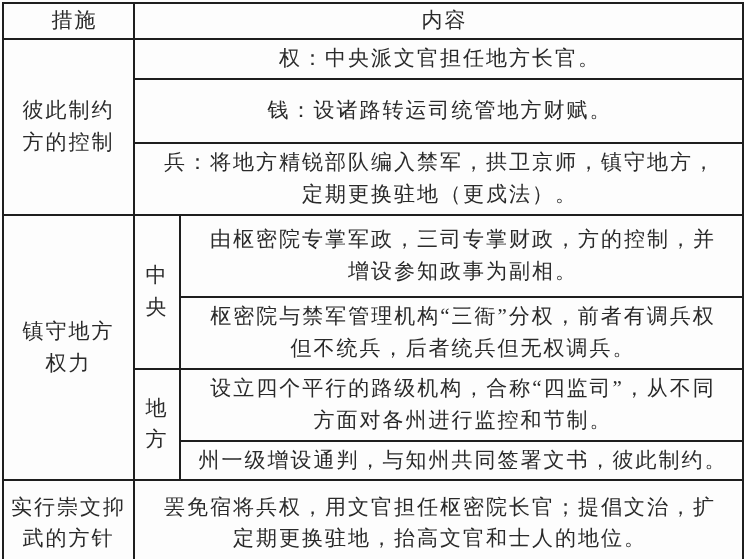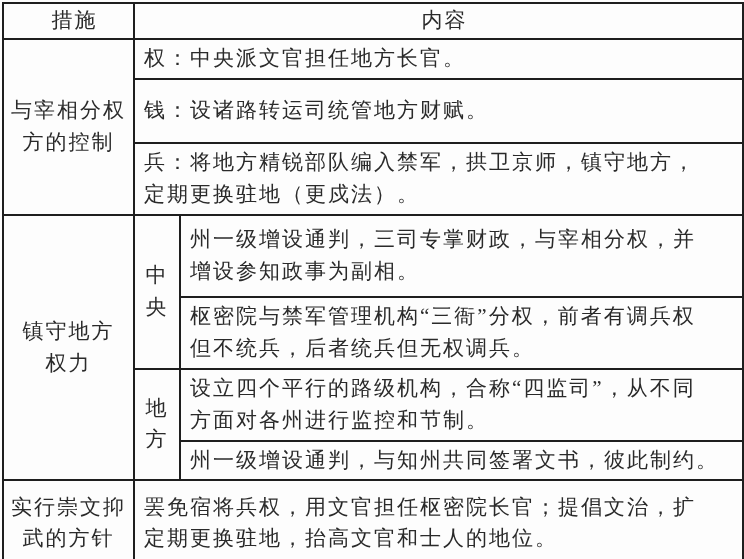--- a/index.html
+++ b/index.html
@@ -49,21 +49,21 @@
     white-space: pre-line;
     padding: 2px 2px;
   }
   td.sublabel {
     text-align: center;
     white-space: pre-line;
     line-height: 2.55;
     padding: 0;
   }
   td.content {
-    text-align: left;
+    text-align: center;
     white-space: pre-line;
     padding: 3px 6px 3px 9px;
   }
 </style>
 </head>
 <body>
 
 <div class="page">
   <table class="doc-table">
     <colgroup>
@@ -71,38 +71,38 @@
       <col style="width:46px">
       <col style="width:563px">
     </colgroup>
     <tbody>
       <tr style="height:32px">
         <td class="hdr">措施</td>
         <td class="hdr" colspan="2">内容</td>
       </tr>
 
       <tr style="height:40px">
-        <td class="label" rowspan="3">与宰相分权
+        <td class="label" rowspan="3">彼此制约
 方的控制</td>
         <td class="content" colspan="2">权：中央派文官担任地方长官。</td>
       </tr>
       <tr style="height:64px">
         <td class="content" colspan="2">钱：设诸路转运司统管地方财赋。</td>
       </tr>
       <tr style="height:70px">
         <td class="content" colspan="2">兵：将地方精锐部队编入禁军，拱卫京师，镇守地方，
 定期更换驻地（更戍法）。</td>
       </tr>
 
       <tr style="height:82px">
         <td class="label" rowspan="4">镇守地方
 权力</td>
         <td class="sublabel" rowspan="2">中
 央</td>
-        <td class="content">州一级增设通判，三司专掌财政，与宰相分权，并
+        <td class="content">由枢密院专掌军政，三司专掌财政，方的控制，并
 增设参知政事为副相。</td>
       </tr>
       <tr style="height:68px">
         <td class="content">枢密院与禁军管理机构“三衙”分权，前者有调兵权
 但不统兵，后者统兵但无权调兵。</td>
       </tr>
       <tr style="height:72px">
         <td class="sublabel" rowspan="2">地
 方</td>
         <td class="content">设立四个平行的路级机构，合称“四监司”，从不同

